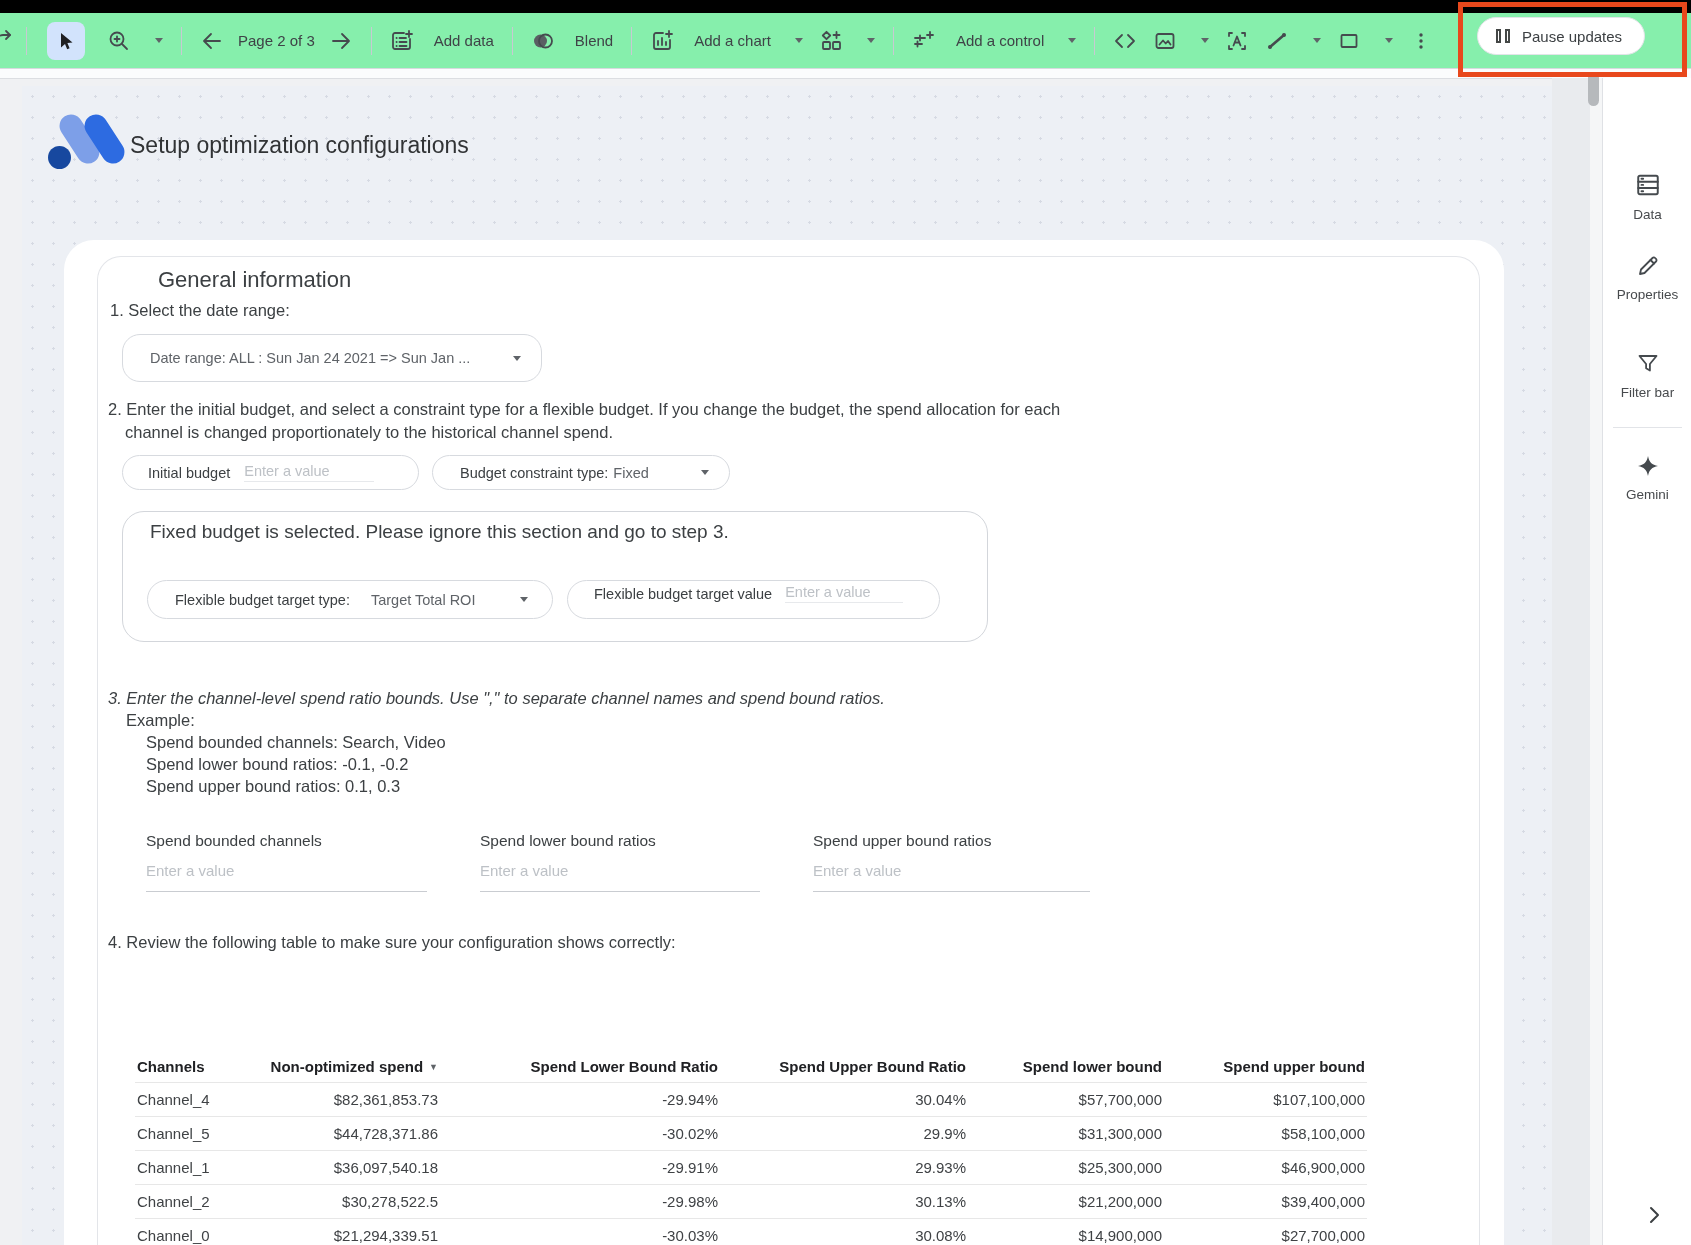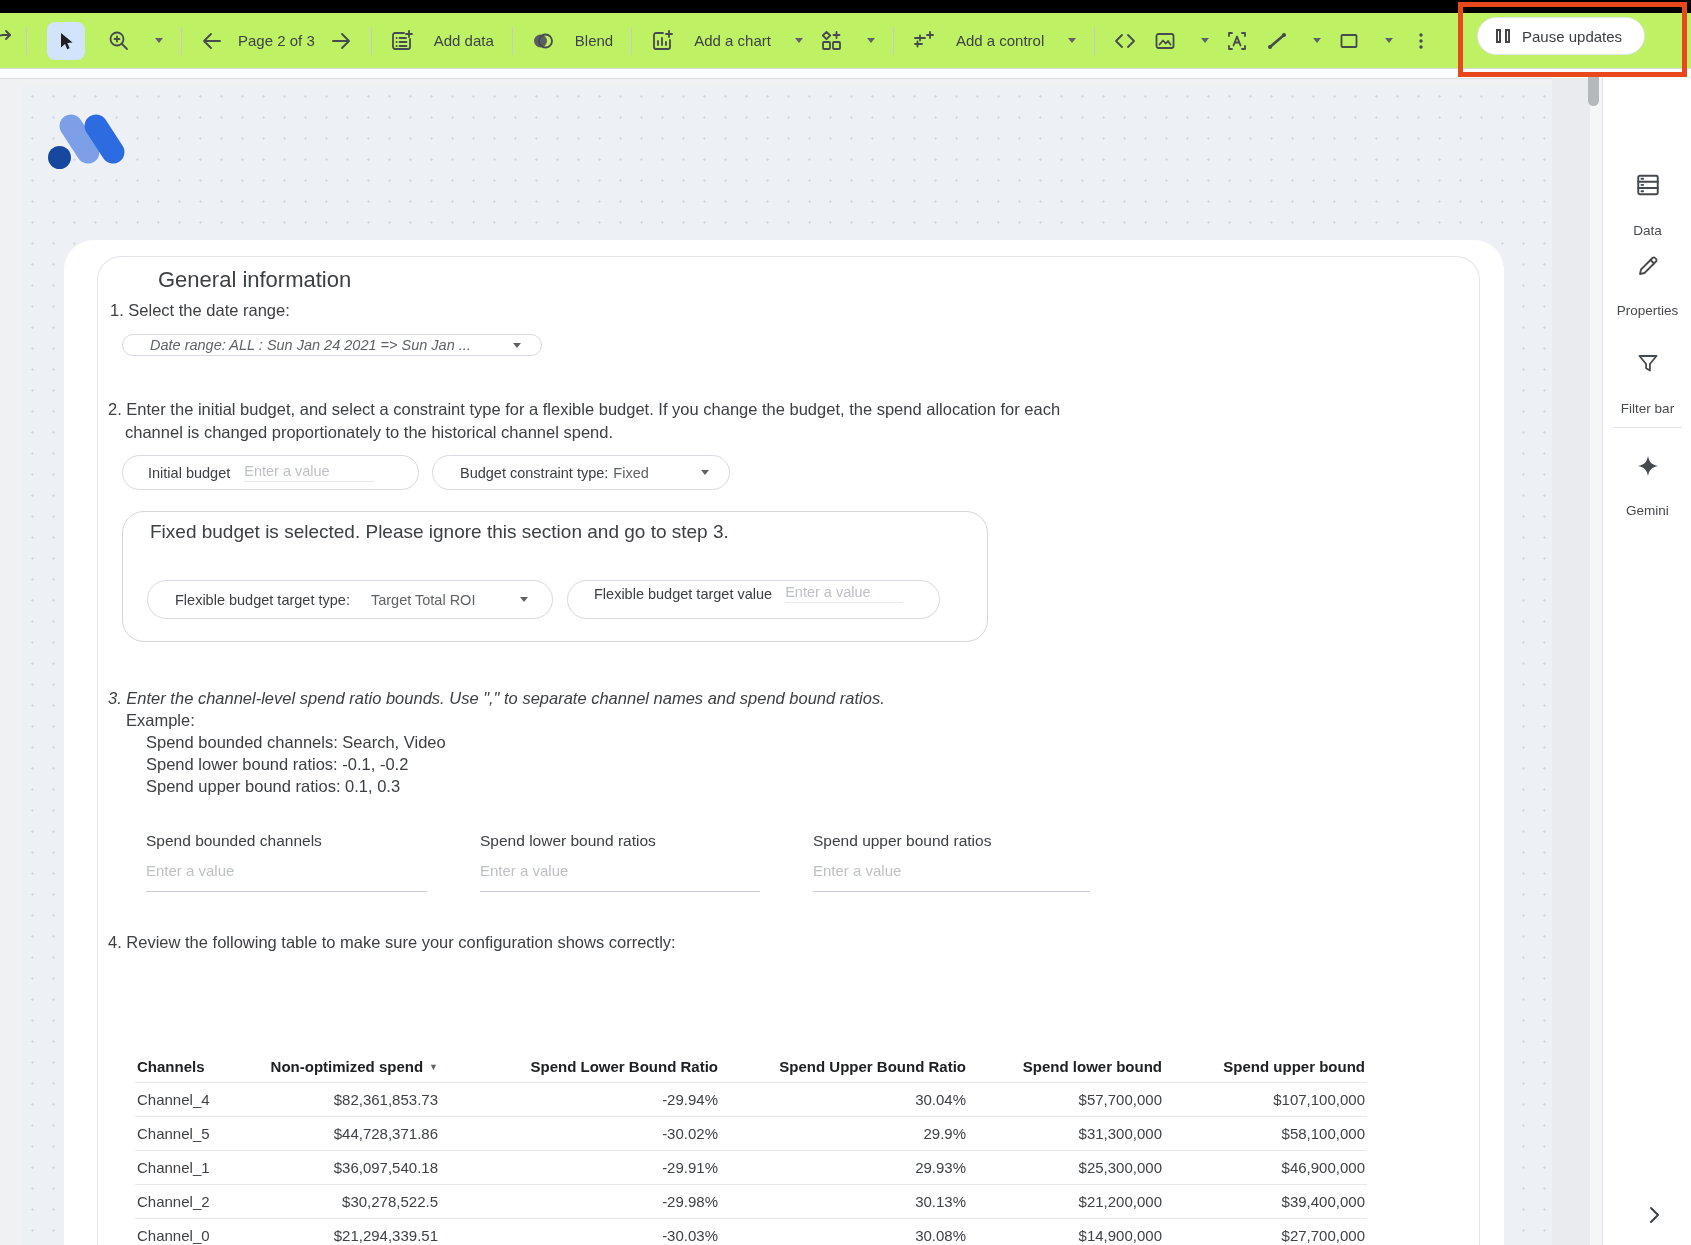--- a/index.html
+++ b/index.html
@@ -3,21 +3,21 @@
 <meta charset="utf-8">
 <style>
   html,body{margin:0;padding:0;}
   body{font-family:"Liberation Sans",sans-serif;}
   #root{position:relative;width:1691px;height:1245px;overflow:hidden;background:#f0f1f3;}
 
   
   .top-black{position:absolute;left:0;top:0;width:1691px;height:13px;background:#000;}
 
   
-  .toolbar{position:absolute;left:0;top:13px;width:1691px;height:55px;background:#bef264;
+  .toolbar{position:absolute;left:0;top:13px;width:1691px;height:55px;background:#86efac;
     border-bottom:1px solid #d7dade;display:flex;align-items:center;color:#3f4347;font-size:15px;}
   .tb-group{display:flex;align-items:center;}
   .tb-divider{width:1px;height:28px;background:#c7cad2;margin:0 10px;flex:0 0 auto;}
   .tb-btn{display:flex;align-items:center;gap:20px;padding:6px 8px;border-radius:6px;cursor:pointer;white-space:nowrap;}
   .tb-icon{width:24px;height:24px;display:block;flex:0 0 auto;}
   .tb-icon svg{width:24px;height:24px;display:block;}
   .caret{width:0;height:0;border-left:4.5px solid transparent;border-right:4.5px solid transparent;
     border-top:5.5px solid #5f6368;margin-left:4px;flex:0 0 auto;}
   .cursor-btn{width:38px;height:38px;background:#d2e3fc;border-radius:8px;display:flex;align-items:center;justify-content:center;margin-left:10px;}
   .strip{position:absolute;left:0;top:69px;width:1691px;height:9px;background:#fbfcfd;border-bottom:1px solid #dcdee2;}
@@ -71,21 +71,21 @@
   
   table.cfg{position:absolute;left:135px;top:1050px;border-collapse:collapse;table-layout:fixed;font-size:15px;color:#3f4245;}
   table.cfg th{font-weight:bold;color:#202124;text-align:right;padding:0 2px;height:32px;border-bottom:1px solid #e7e7e7;white-space:nowrap;}
   table.cfg th:first-child{text-align:left;}
   table.cfg td{text-align:right;padding:0 2px;height:33px;border-bottom:1px solid #e7e7e7;white-space:nowrap;}
   table.cfg td:first-child{text-align:left;}
   .sort-caret{font-size:9px;color:#5f6368;margin-left:6px;vertical-align:2px;}
 
   
   .sidebar{position:absolute;left:1602px;top:78px;width:89px;height:1167px;background:#fff;border-left:1px solid #dfe1e5;}
-  .side-item{position:absolute;left:0;width:89px;display:flex;flex-direction:column;align-items:center;cursor:pointer;gap:16px;}
+  .side-item{position:absolute;left:0;width:89px;display:flex;flex-direction:column;align-items:center;cursor:pointer;}
   .side-item svg{display:block;}
   .side-label{font-size:13.5px;color:#474a4d;margin-top:9px;text-align:center;width:66px;overflow-wrap:anywhere;line-height:16px;}
   .side-divider{position:absolute;left:10px;top:349px;width:69px;height:1px;background:#e2e4e8;}
   .chevron{position:absolute;left:1642px;top:1203px;width:24px;height:24px;}
 
   .icon-stroke{stroke:#454a4e;fill:none;stroke-width:1.8;stroke-linecap:round;stroke-linejoin:round;}
 </style>
 </head>
 <body>
 
@@ -280,28 +280,29 @@
 
   <div class="strip"></div>
 
   <div class="canvas"></div>
 
   <div class="logo">
     <div class="bar light"></div>
     <div class="bar blue"></div>
     <div class="dot"></div>
   </div>
+  <div class="page-title">Setup optimization configurations</div>
 
   <div class="outer-card"></div>
   <div class="inner-card"></div>
 
   <div class="h-section">General information</div>
 
   <div class="step-text" style="left:110px;top:299px;">1. Select the date range:</div>
-  <div class="pill" style="left:122px;top:334px;width:420px;height:22px;padding:0 20px 0 27px;font-style:italic;">
+  <div class="pill" style="left:122px;top:334px;width:420px;height:48px;padding:0 20px 0 27px;">
     <span>Date range: ALL : Sun Jan 24 2021 =&gt; Sun Jan ...</span>
     <span class="spacer"></span>
     <span class="caret"></span>
   </div>
 
   <div class="step-text" style="left:108px;top:398px;">2. Enter the initial budget, and select a constraint type for a flexible budget. If you change the budget, the spend allocation for each</div>
   <div class="step-text" style="left:125px;top:420.5px;">channel is changed proportionately to the historical channel spend.</div>
 
   <div class="pill" style="left:122px;top:455px;width:297px;height:35px;padding:0 18px 0 25px;gap:14px;">
     <span class="lbl-dark">Initial budget</span>

